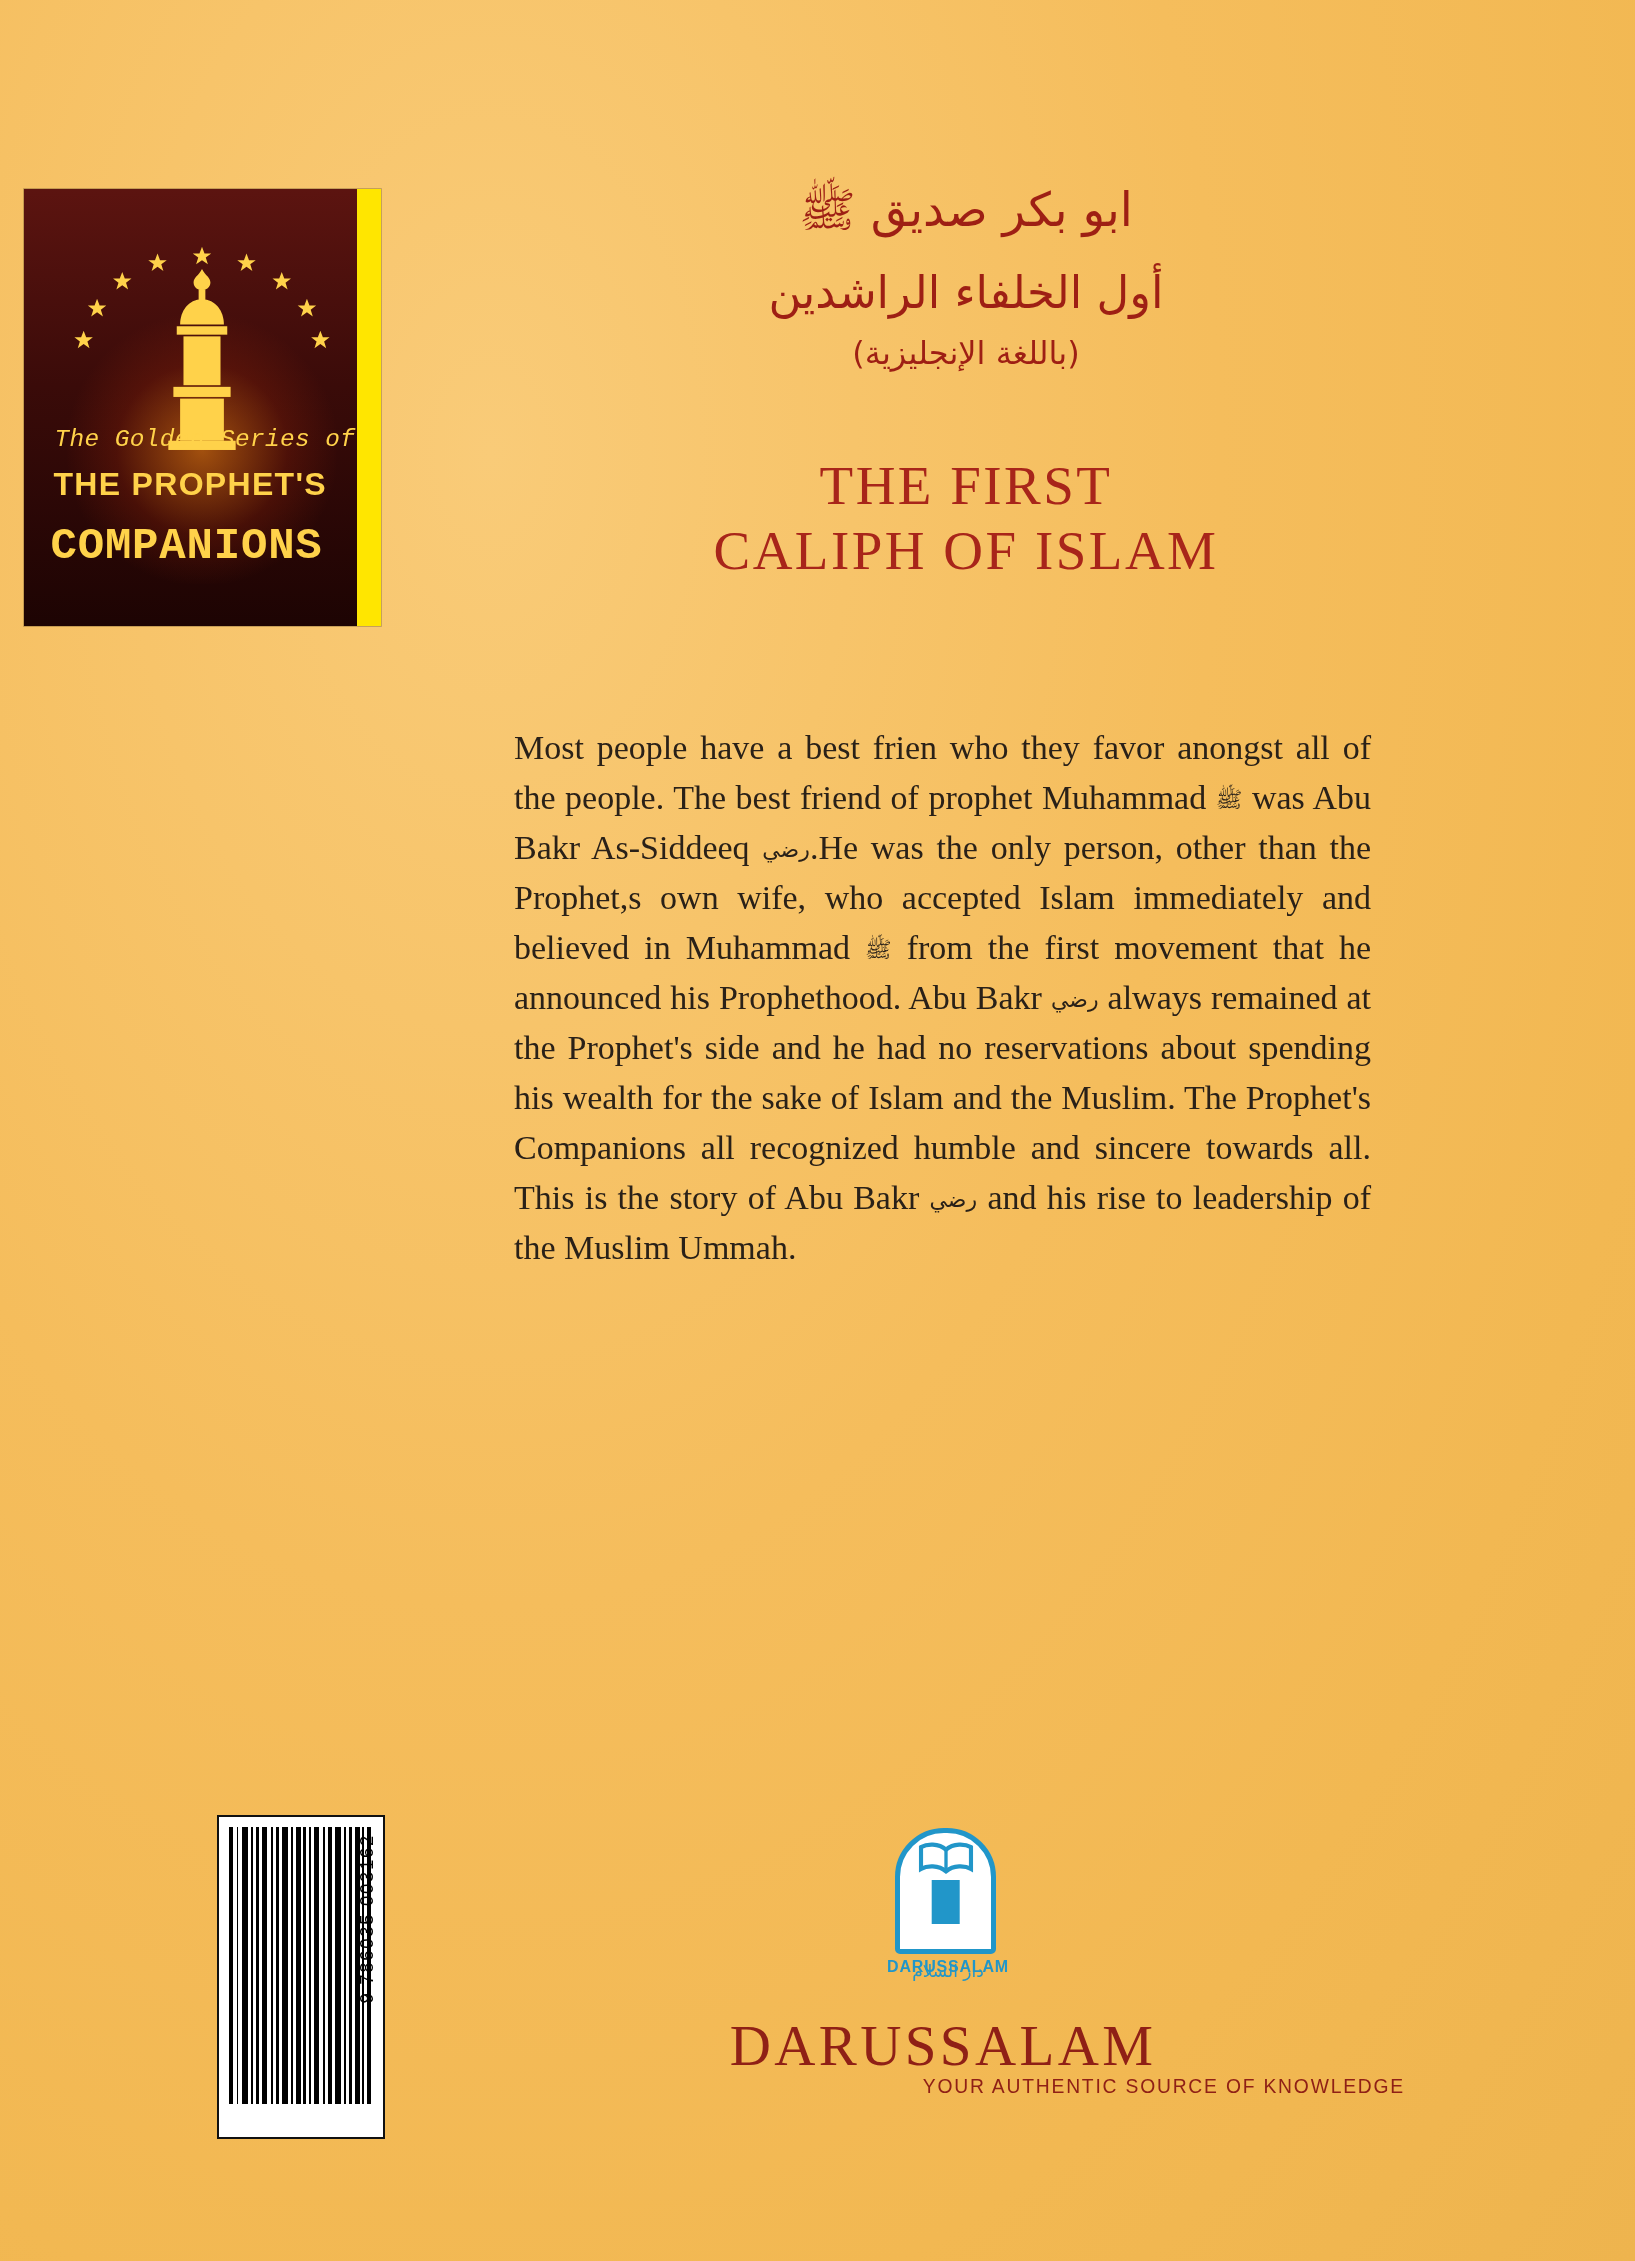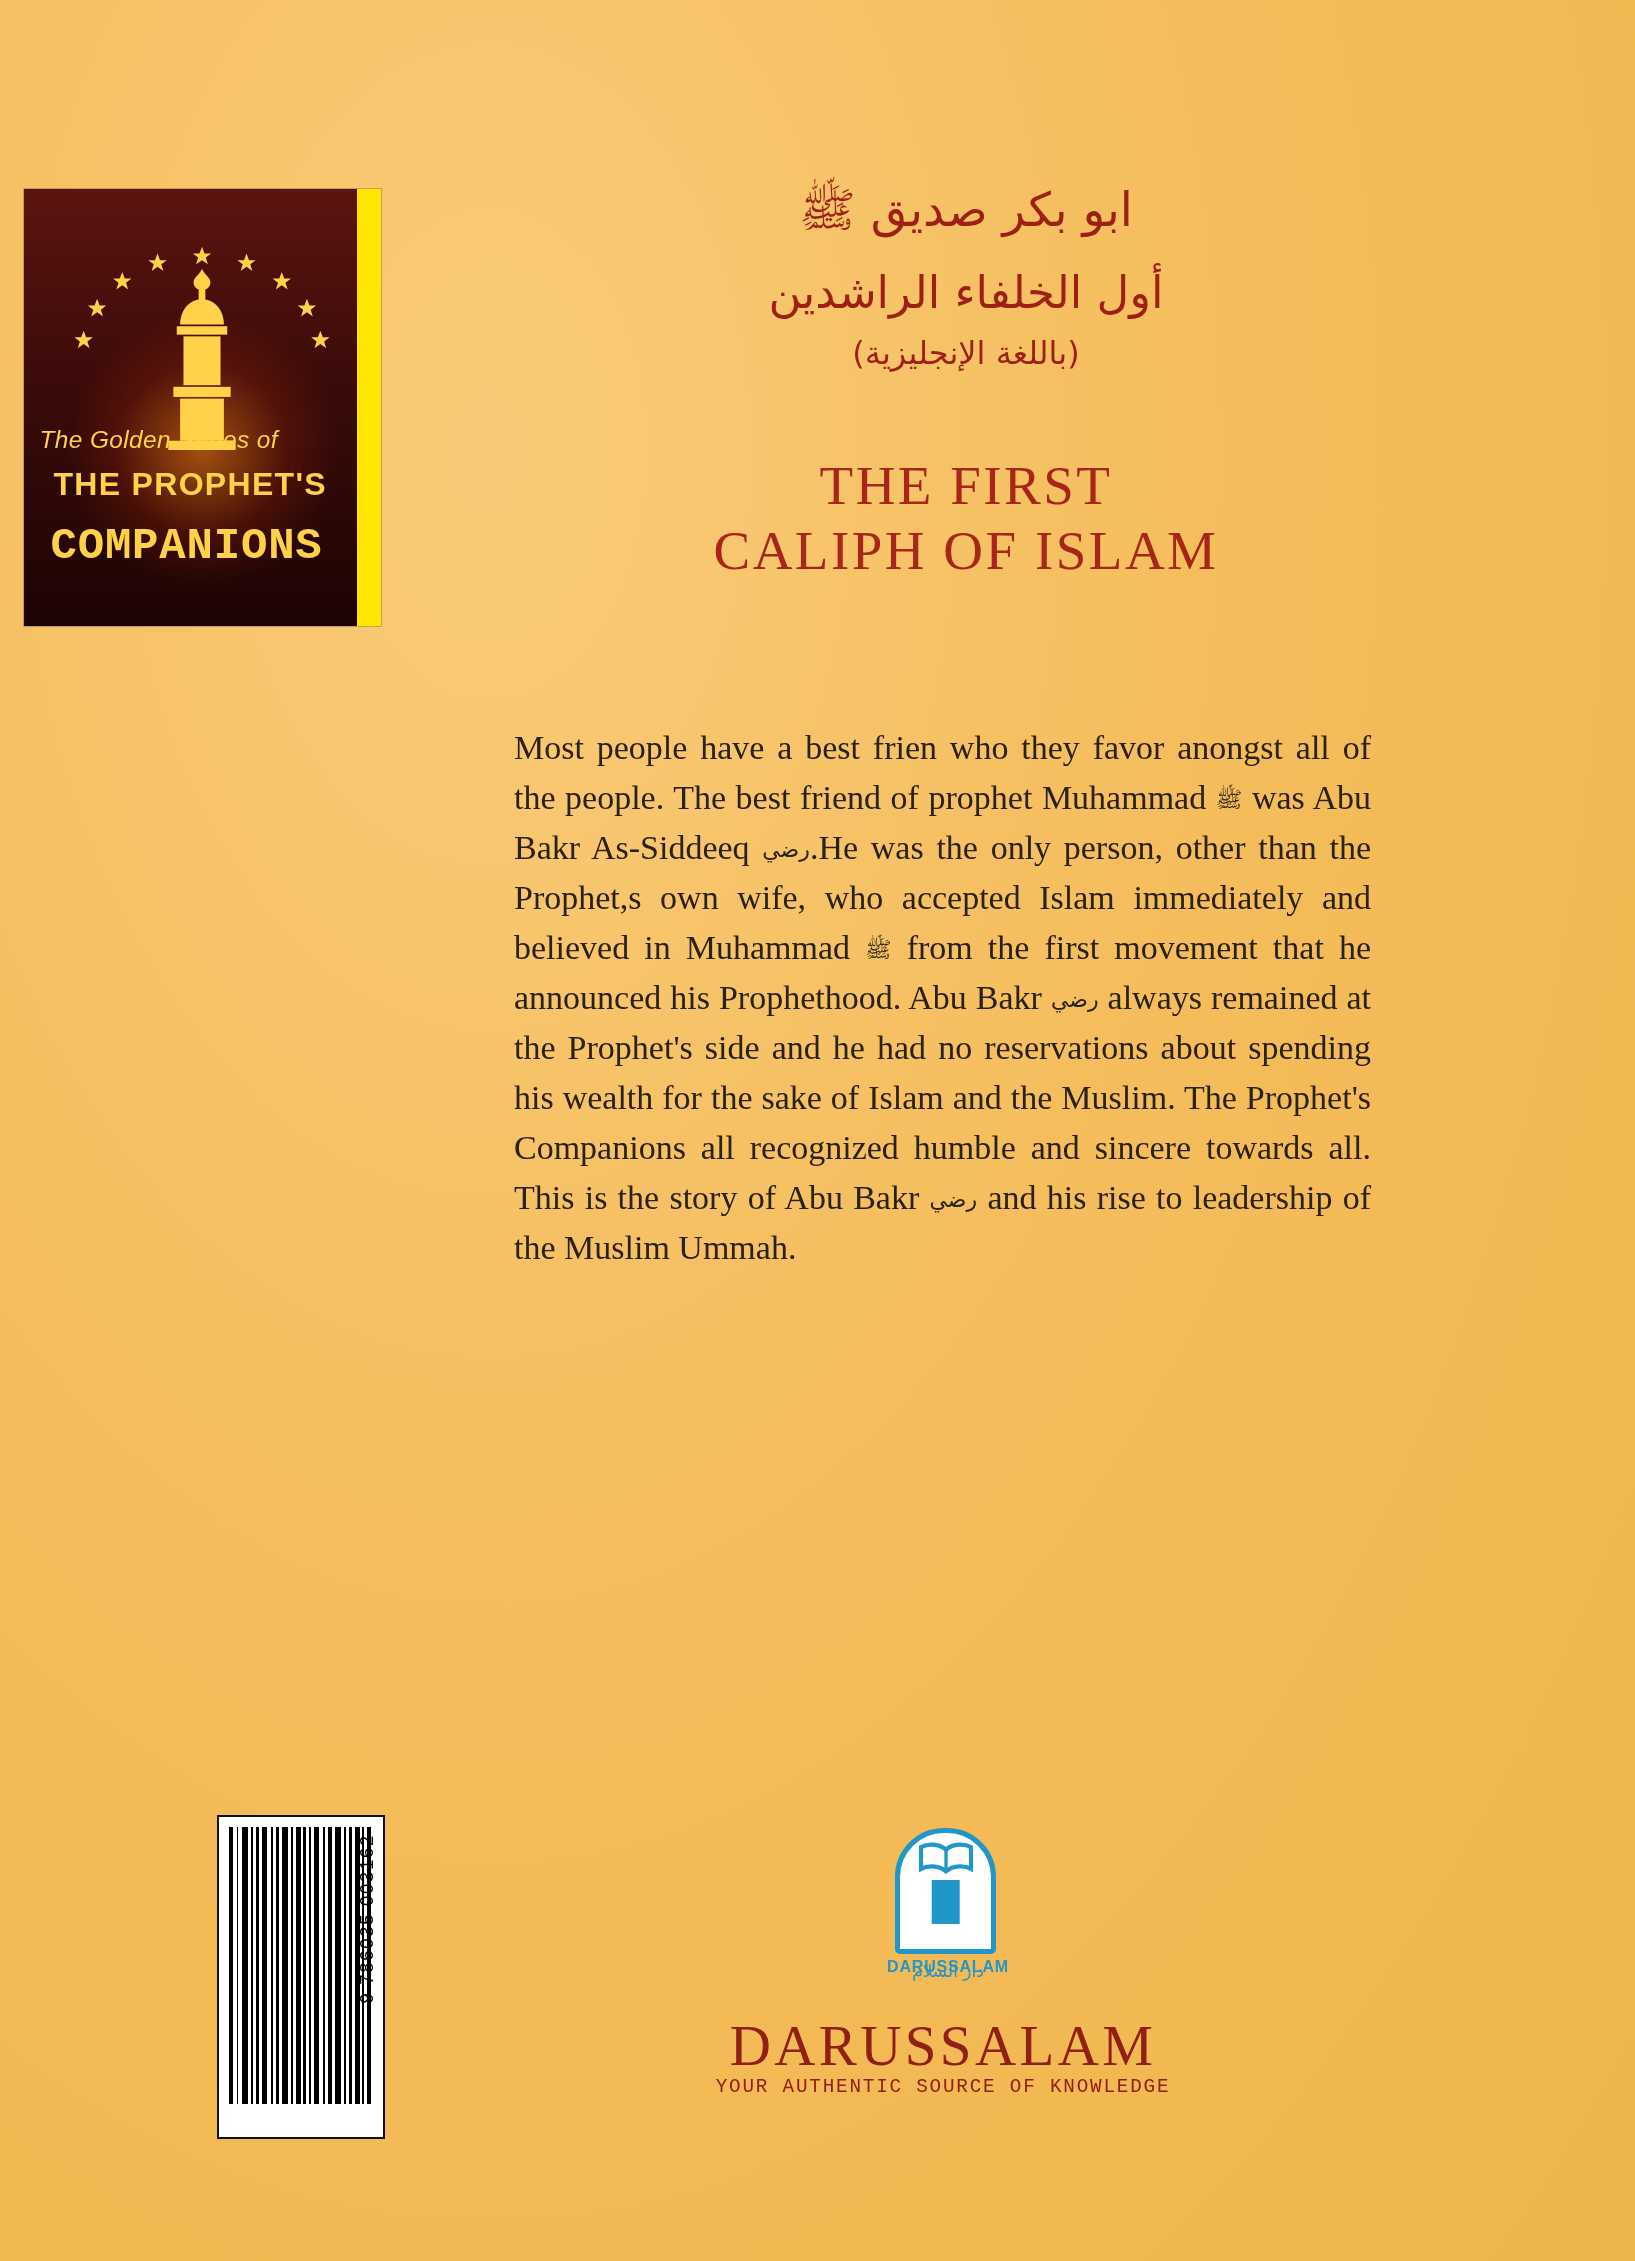--- a/index.html
+++ b/index.html
@@ -58,24 +58,24 @@
     transform: translateX(-50%);
   }
   .stars-arc {
     position: absolute;
     left: 50%;
     top: 50px;
     transform: translateX(-50%);
   }
   .badge-script {
     position: absolute;
-    left: 16px;
+    left: 31px;
     top: 237px;
     color: #ffd24a;
-    font-family: Liberation Sans, sans-serif;
+    font-family: Liberation Mono, monospace;
     font-style: italic;
     font-size: 24.4px;
     letter-spacing: 0.4px;
   }
   .badge-line1 {
     position: absolute;
     left: 30px;
     top: 277px;
     color: #ffd24a;
     font-family: "Liberation Sans", sans-serif;
@@ -256,23 +256,23 @@
     color: #8f2016;
     font-family: "Liberation Serif", serif;
     font-size: 57px;
     letter-spacing: 3.4px;
   }
   .publisher-tag {
     position: absolute;
     left: 481px;
     top: 2076px;
     width: 924px;
-    text-align: center;
+    text-align: right;
     color: #8f2016;
-    font-family: Liberation Mono, monospace;
+    font-family: Liberation Sans, sans-serif;
     font-size: 19.3px;
     letter-spacing: 1.8px;
   }
 </style>
 </head>
 <body>
 
 <div class="page">
 
   <div class="series-badge">

